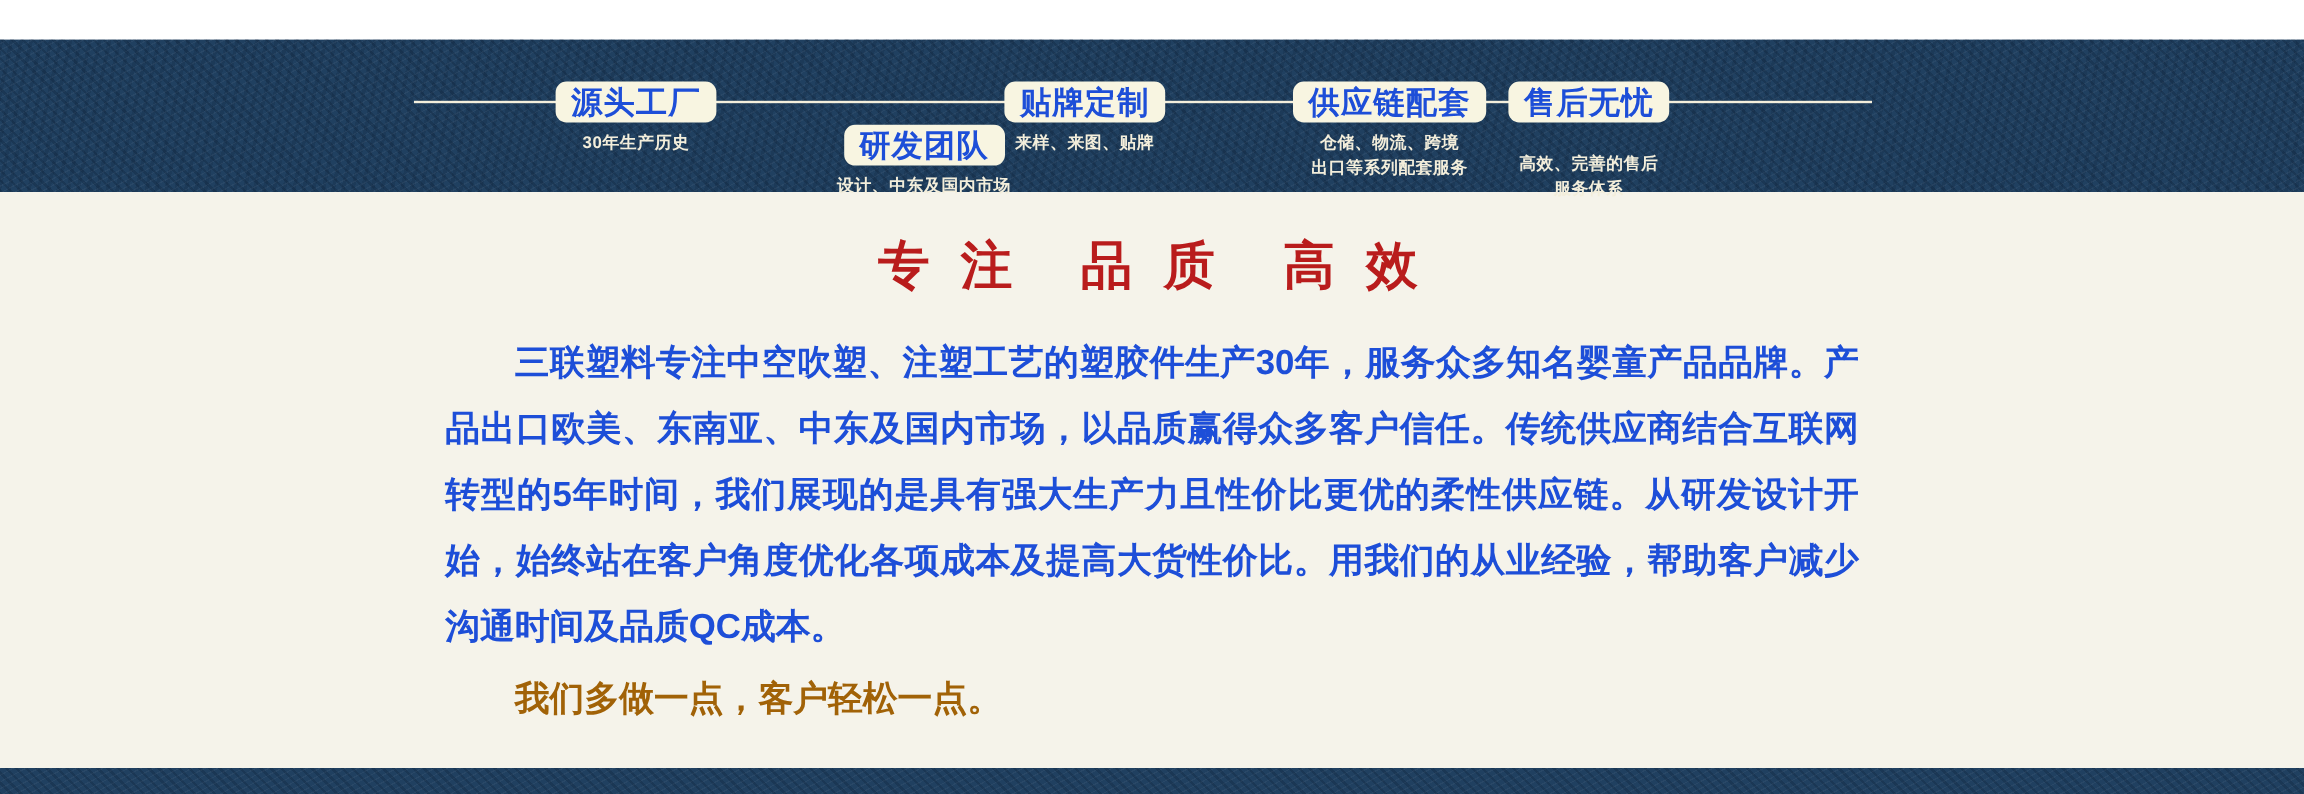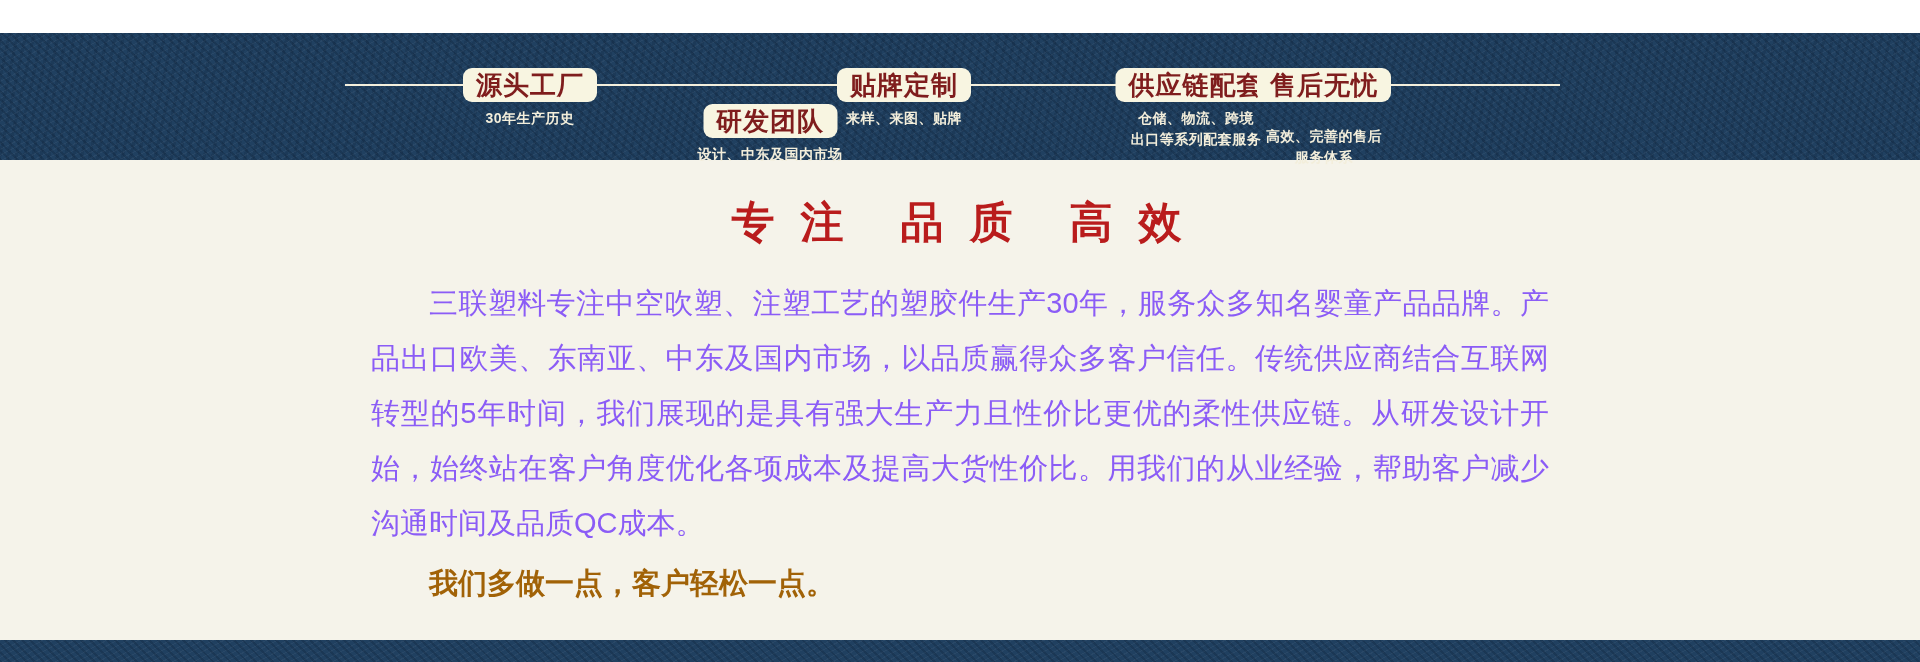--- a/index.html
+++ b/index.html
@@ -18,44 +18,44 @@
   }
   .connector-line {
     position:absolute; left:345px; width:1215px; top:51px; height:2px;
     background:#f4efdc;
   }
   .feature-item {
     position:absolute; top:35px; transform:translateX(-50%);
     display:flex; flex-direction:column; align-items:center;
   }
   .feature-badge {
-    background:#f8f5e1; color:#7f1d1d;
+    background:#f8f5e1; color:#1d4ed8;
     font-size:26px; font-weight:bold; line-height:34px;
     padding:0 13px; border-radius:9px; white-space:nowrap;
     letter-spacing:1px; position:relative; z-index:2;
   }
   .feature-sub { margin-top:6px; text-align:center; }
   .feature-sub div {
     color:#f3eedb; font-size:14px; font-weight:600; line-height:21px;
     white-space:nowrap; letter-spacing:.5px;
   }
   .f1 { left:530px; }  .f2 { left:770px;margin-top:36px; }  .f3 { left:904px; }
-  .f4 { left:1196px; } .f5 { left:1324px;gap:18px; }
+  .f4 { left:1158px; } .f5 { left:1324px;gap:18px; }
 
   .main-section {
     height:480px; background:#f5f3ea; padding-top:34px;
   }
   .page-title {
     text-align:center; color:#b91c1c; font-size:43px; font-weight:bold;
     letter-spacing:7px; line-height:56px;
   }
   .intro-paragraph {
     width:1178px; margin:26px auto 0;
-    color:#8b5cf6; font-size:29px; line-height:55px;
-    text-align:justify; text-indent:2em;
+    color:#1d4ed8; font-size:29px; line-height:55px;
+    text-align:justify; text-indent:2em;font-weight:bold;
   }
   .slogan {
     width:1178px; margin:10px auto 0; padding-left:58px;
     color:#a16207; font-size:29px; font-weight:bold; line-height:44px;
   }
 
   .bottom-band {
     height:22px;
     background-color:#204060;
     background-image:

